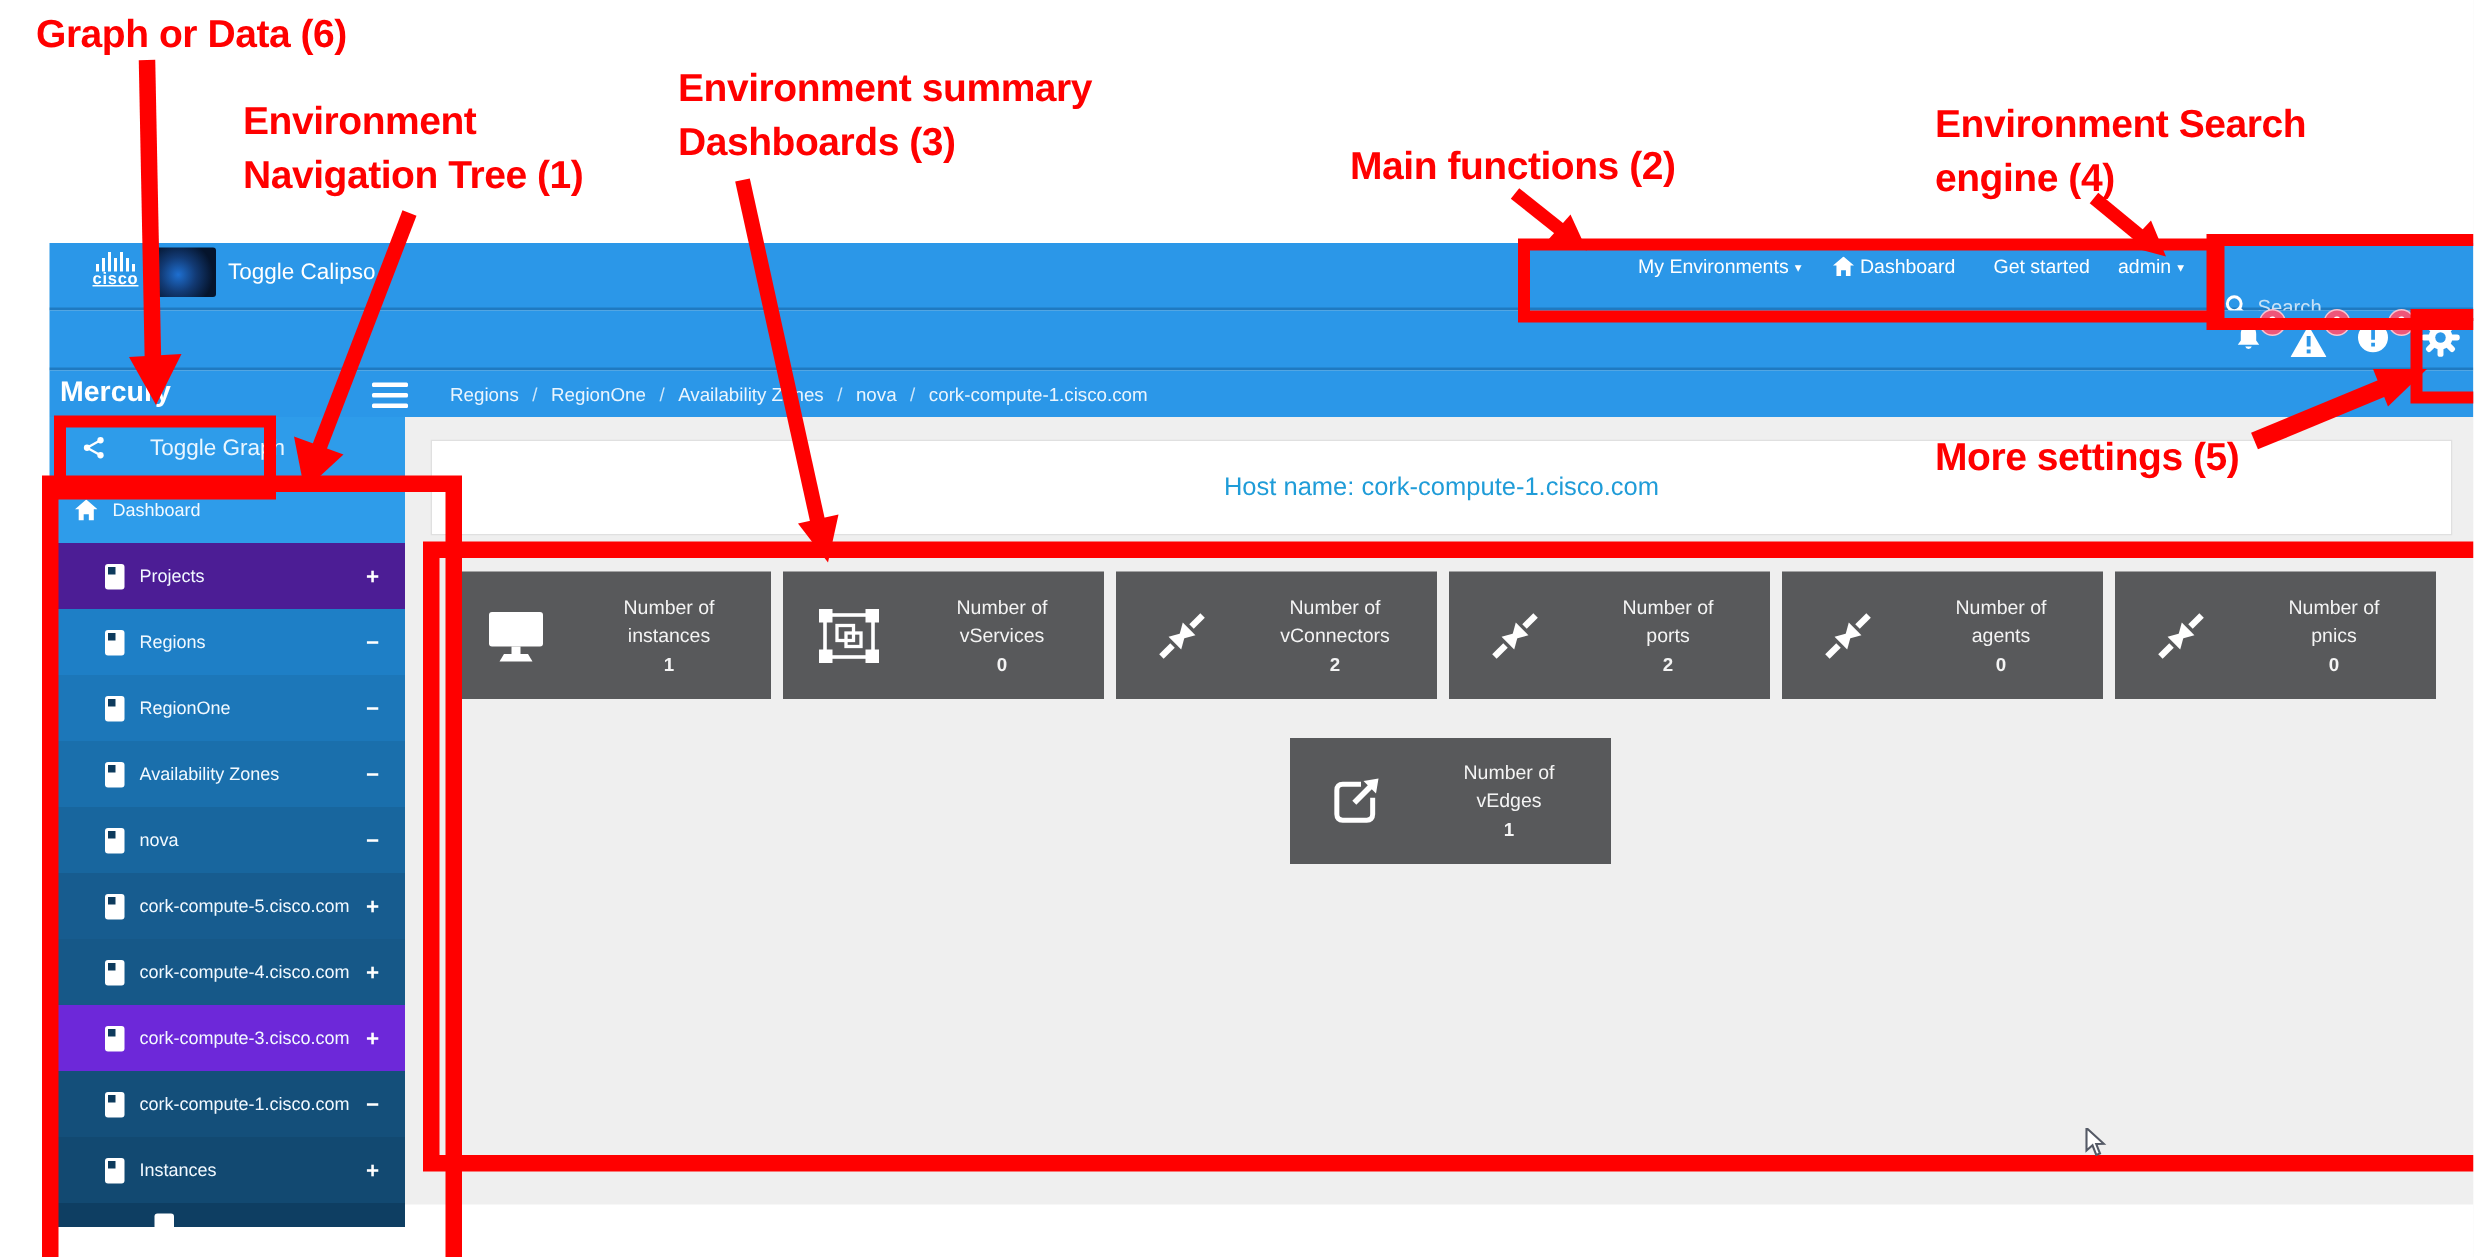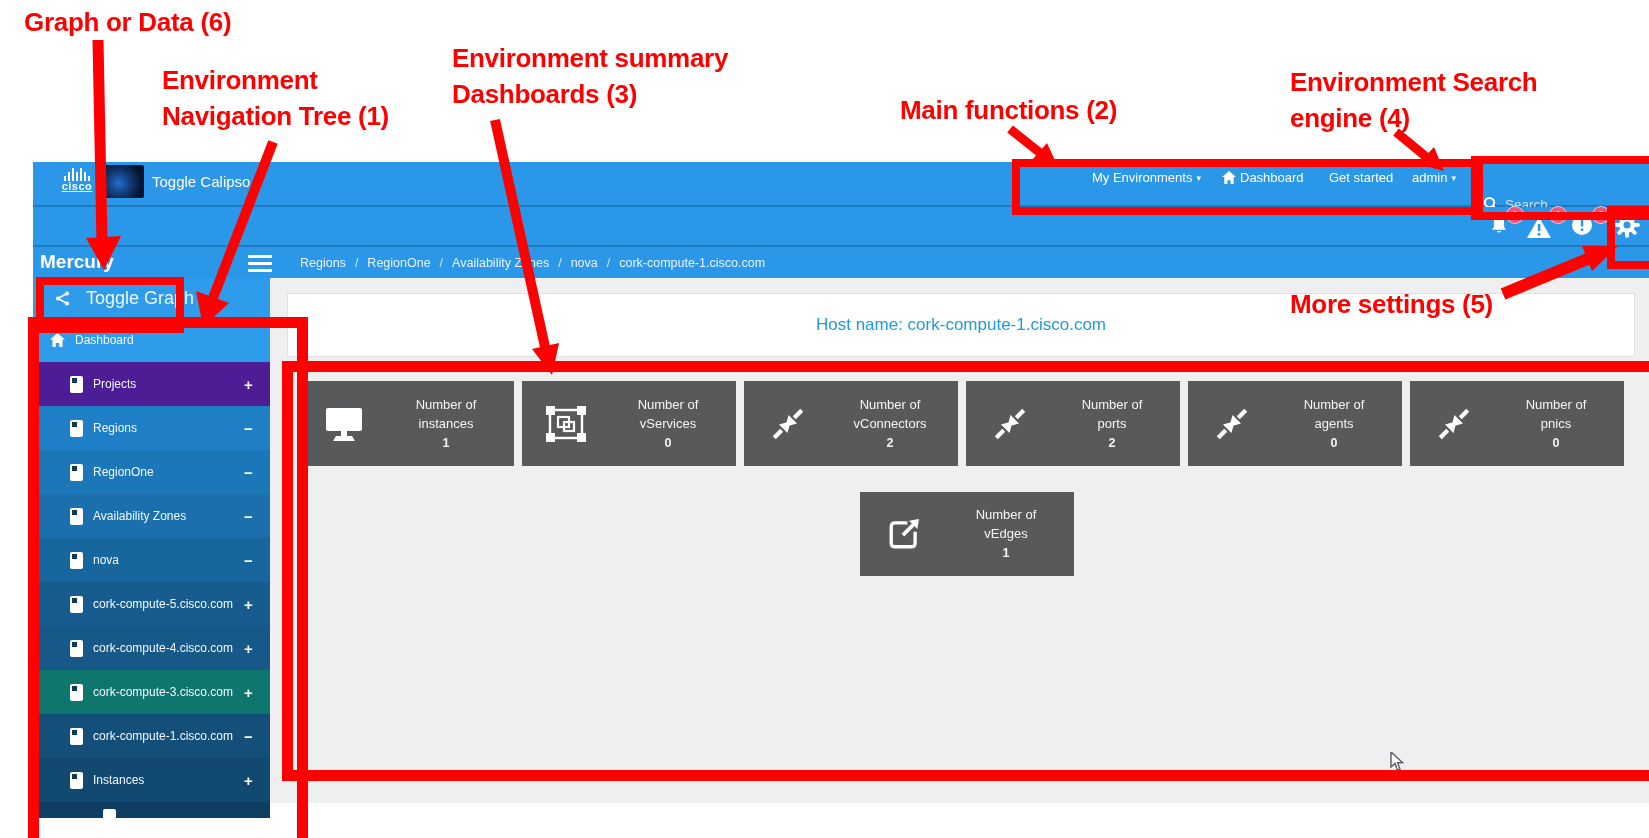--- a/index.html
+++ b/index.html
@@ -41,21 +41,21 @@
 
   .breadcrumb{position:absolute;left:300px;top:247px;height:31px;display:flex;align-items:center;
      font-size:12.5px;color:#EAF5FE;gap:9px;}
   .breadcrumb .sep{color:#CFE7FA;}
   .breadcrumb span.crumb{cursor:pointer;}
 
   
   .toggle-row{position:absolute;left:33px;top:278px;width:237px;height:40px;background:#2E9CEA;
      border-bottom:1px solid rgba(0,0,0,.12);display:flex;align-items:center;cursor:pointer;}
   .toggle-row svg{margin-left:22px;}
-  .toggle-label{margin-left:16px;font-size:18px;color:#EAF6FF;}
+  .toggle-label{margin-left:30px;font-size:15px;color:#EAF6FF;}
   .sidebar-base{position:absolute;left:33px;top:318px;width:237px;height:500px;background:#0F4166;}
   .trow{position:absolute;left:33px;width:237px;height:44px;display:flex;align-items:center;
      border-bottom:1px solid rgba(0,0,0,.18);cursor:pointer;}
   .trow .pad0{width:17px;flex:0 0 17px;}
   .trow .pad1{width:37px;flex:0 0 37px;}
   .note-icon{position:relative;width:13px;height:17px;background:#fff;border-radius:2px;flex:0 0 13px;}
   .note-icon .notch{position:absolute;left:2px;top:2px;width:5px;height:5px;background:#0d3a5c;}
   .tlabel{margin-left:10px;font-size:12px;color:#F2F9FF;white-space:nowrap;overflow:hidden;flex:1;}
   .texp{width:26px;flex:0 0 26px;text-align:left;font-size:15px;font-weight:bold;color:#fff;}
   .partial-row{position:absolute;left:33px;top:802px;width:237px;height:16px;background:#0E3E62;}
@@ -235,21 +235,21 @@
     <span class="texp">+</span>
   </div>
   <div class="trow" style="top: 626px; background: rgb(22, 88, 136);">
     <span class="pad1"></span>
       <span class="note-icon">
         <span class="notch"></span>
       </span>
     <span class="tlabel">cork-compute-4.cisco.com</span>
     <span class="texp">+</span>
   </div>
-  <div class="trow" style="top: 670px; background: #0f766e;">
+  <div class="trow" style="top: 670px; background: #6d28d9;">
     <span class="pad1"></span>
       <span class="note-icon">
         <span class="notch"></span>
       </span>
     <span class="tlabel">cork-compute-3.cisco.com</span>
     <span class="texp">+</span>
   </div>
   <div class="trow" style="top: 714px; background: rgb(20, 79, 122);">
     <span class="pad1"></span>
       <span class="note-icon">

